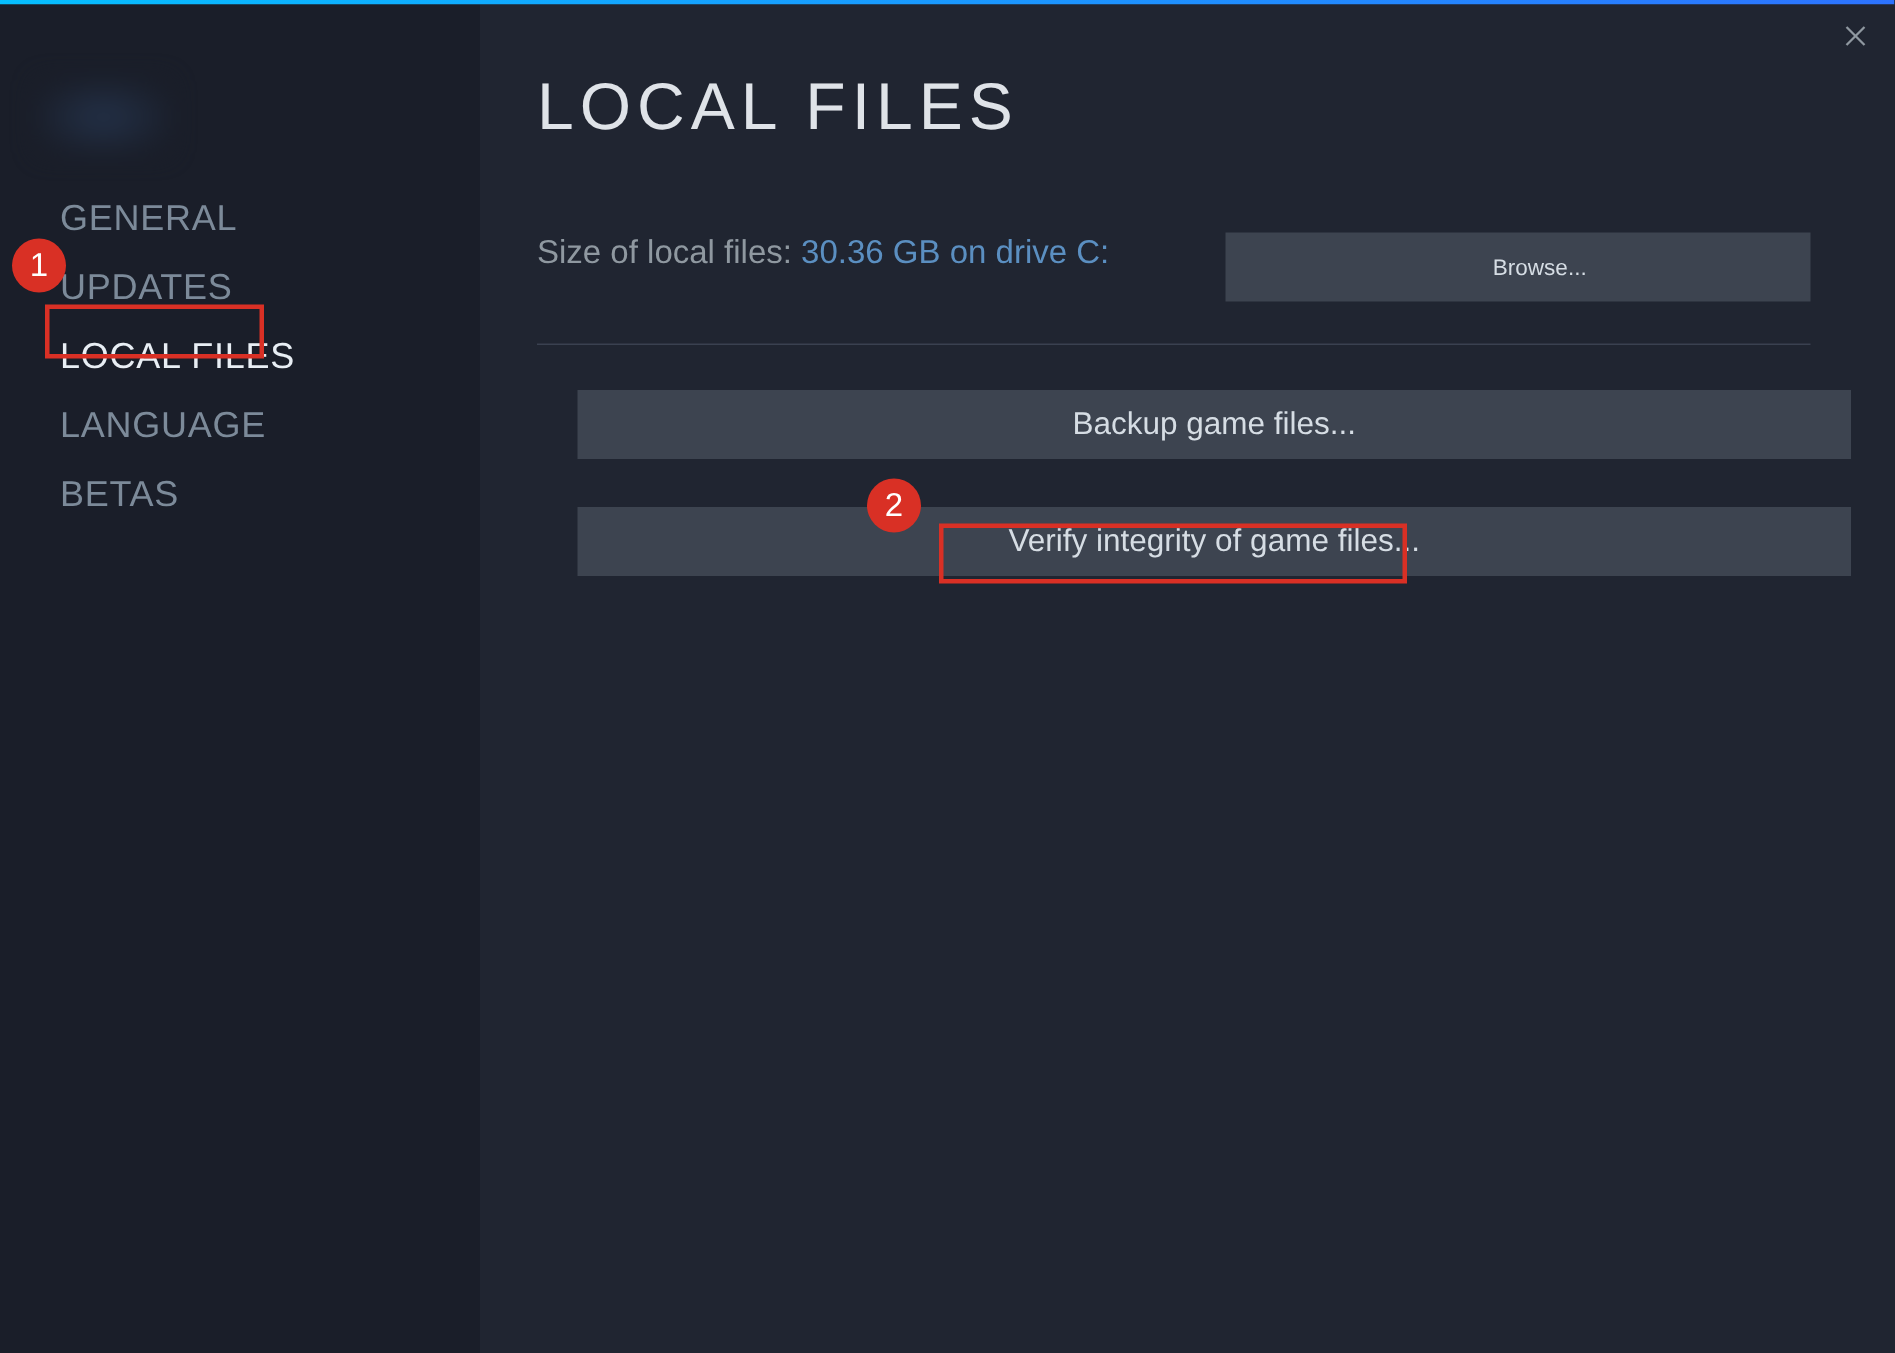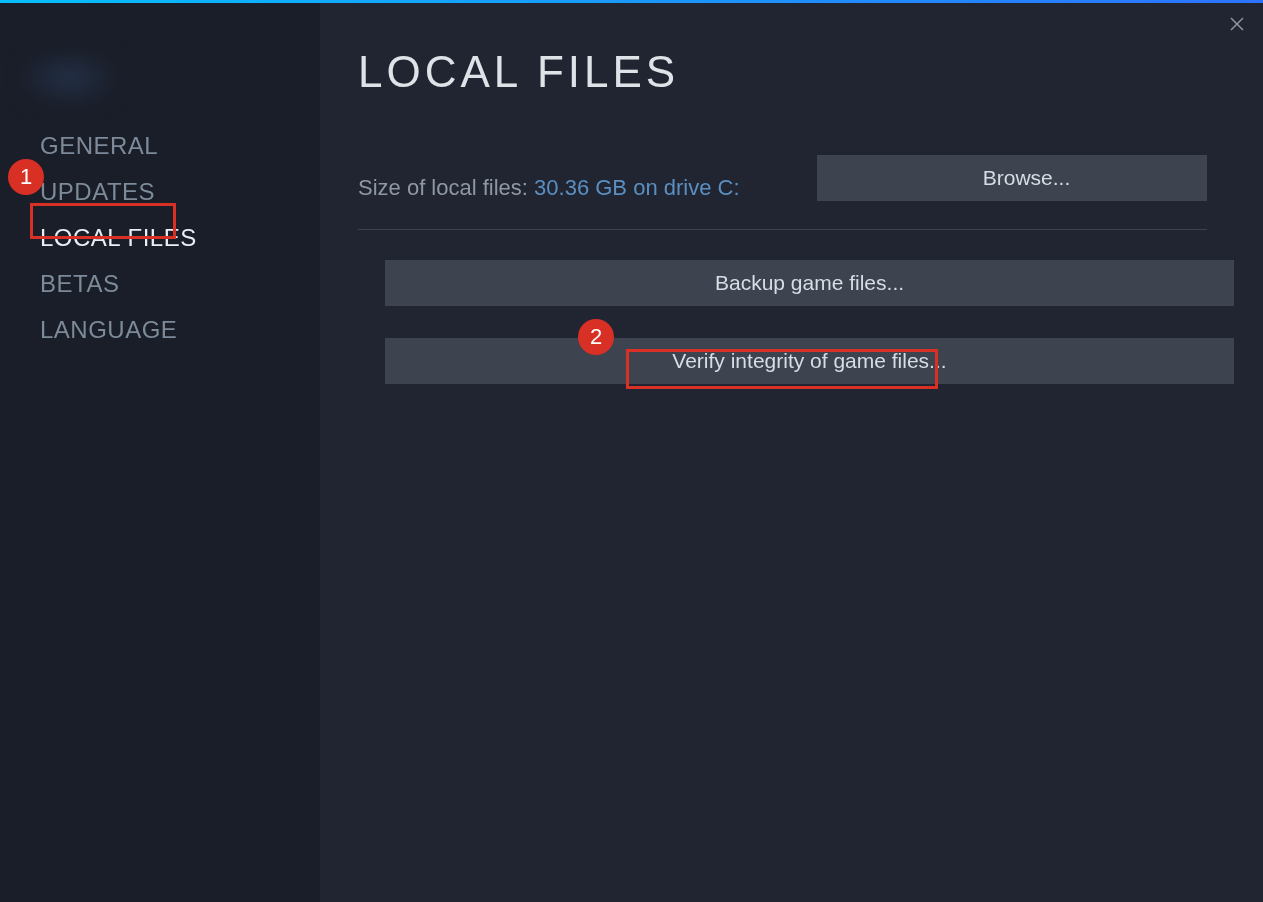--- a/index.html
+++ b/index.html
@@ -74,37 +74,37 @@
     }
     .page-title {
       font-size: 44px;
       color: #dfe3e8;
       font-weight: 300;
       letter-spacing: 4px;
       margin-bottom: 58px;
     }
     .row {
       display: flex;
-      align-items: flex-end;
+      align-items: flex-start;
       justify-content: space-between;
       margin-bottom: 28px;
     }
     .size-label {
       font-size: 22px;
       color: #8f98a0;
     }
     .size-value {
       color: #5b8fc1;
     }
     .browse-btn {
       width: 390px;
       height: 46px;
       background: #3d4450;
       color: #d6dde4;
-      font-size: 21px;
+      font-size: 15px;
       border: none;
       cursor: pointer;
       display: flex;
       align-items: center;
       justify-content: center;
       padding-left: 29px;
     }
     .divider {
       height: 1px;
       background: #3a4150;
@@ -177,22 +177,22 @@
     <line x1="20" y1="4" x2="4" y2="20"></line>
   </svg>
 </div>
 
 <div class="container">
   <div class="sidebar">
     <div class="sidebar-logo"></div>
     <div class="sidebar-item">GENERAL</div>
     <div class="sidebar-item">UPDATES</div>
     <div class="sidebar-item active">LOCAL FILES</div>
+    <div class="sidebar-item">LANGUAGE</div>
     <div class="sidebar-item">BETAS</div>
-    <div class="sidebar-item">LANGUAGE</div>
   </div>
 
   <div class="main">
     <h1 class="page-title">LOCAL FILES</h1>
 
     <div class="row">
       <div class="size-label">
         <span>Size of local files: </span><span class="size-value">30.36 GB on drive C:</span>
       </div>
       <button class="browse-btn">Browse...</button>

